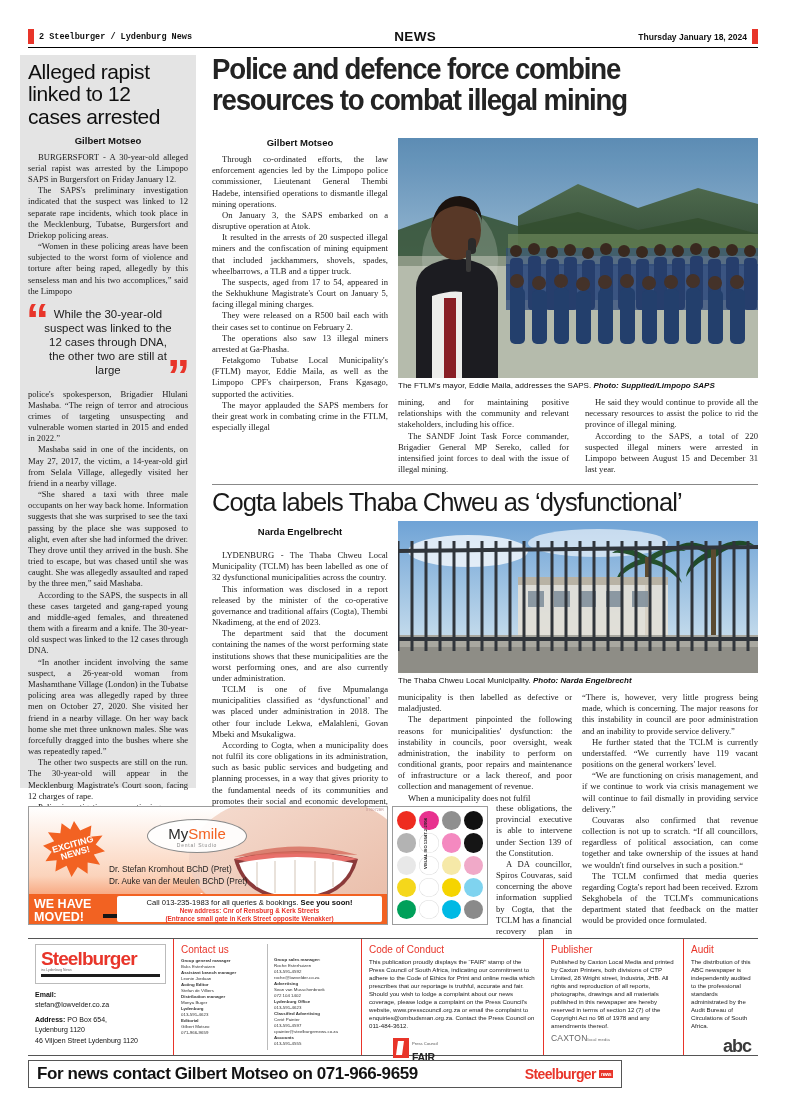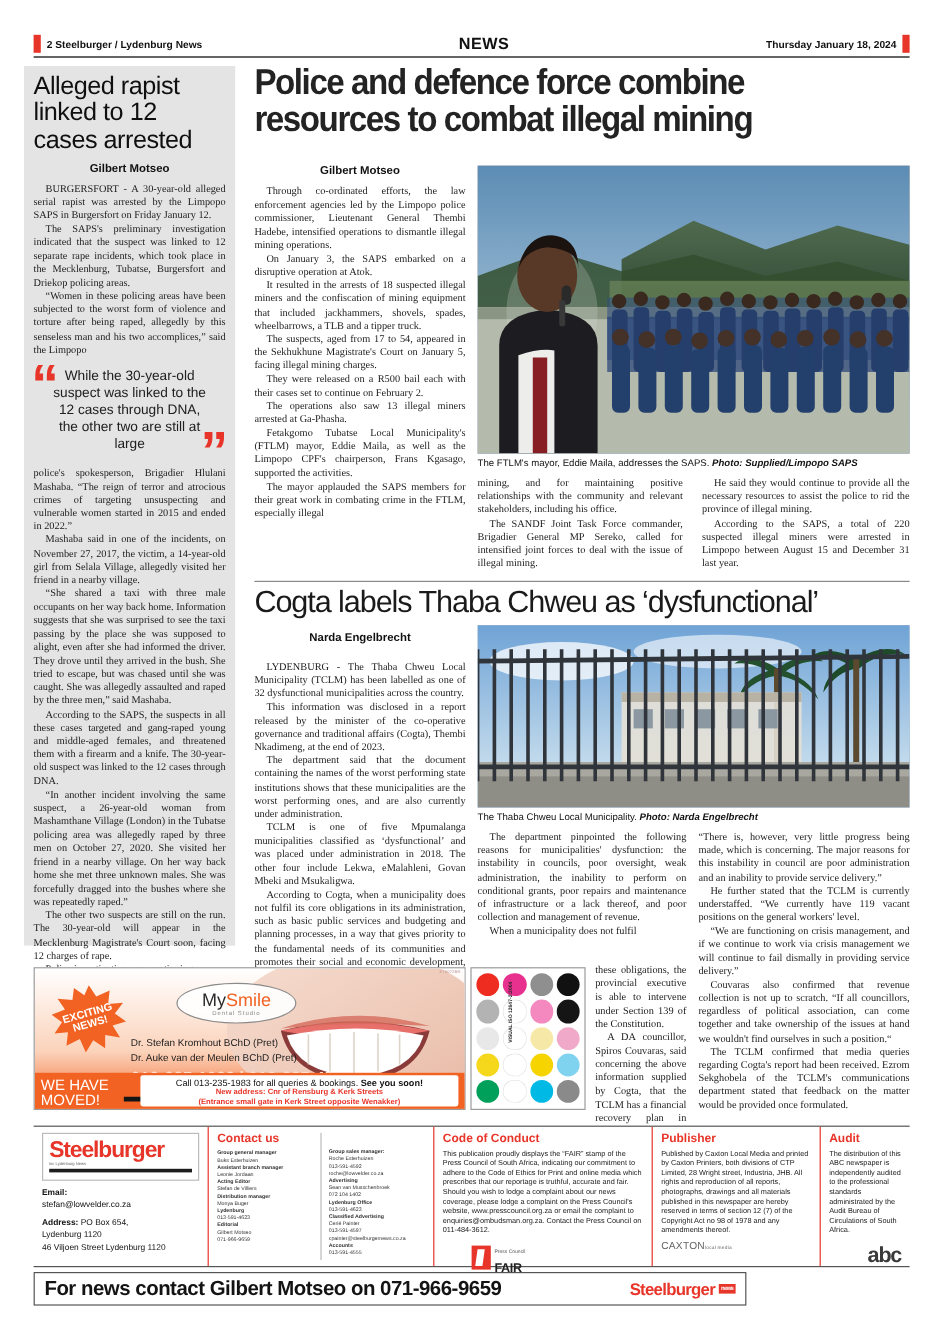--- a/index.html
+++ b/index.html
@@ -11,21 +11,21 @@
   }
   .page { position: relative; width: 786px; height: 1113px; background:#fff; }
 
   
   .masthead {
     position:absolute; left:28px; top:26px; width:730px; height:22px;
     display:flex; align-items:center;
     border-bottom: 1.5px solid #000;
   }
   .mh-tick { width:6px; height:15px; background:#e8352a; flex:0 0 auto; }
-  .mh-left { font-family:Liberation Sans, sans-serif; font-size:8.5px; font-weight:700;
+  .mh-left { font-family:Liberation Mono, monospace; font-size:8.5px; font-weight:700;
              color:#111; margin-left:5px; white-space:nowrap; }
   .mh-center { flex:1; text-align:center; font-family:"Liberation Sans", sans-serif;
                font-size:13.5px; font-weight:700; letter-spacing:0.4px; color:#111; }
   .mh-right { font-family:"Liberation Sans", sans-serif; font-size:8.5px; font-weight:700;
               color:#111; margin-right:5px; white-space:nowrap; }
 
   
   .side-article {
     position:absolute; left:20px; top:55px; width:176px; height:733px;
     background:#e4e4e4; padding:6px 8px 4px 8px;
@@ -144,21 +144,21 @@
   .ad-phones {
     position:absolute; left:80px; top:84px; width:230px;
     font-family:"Liberation Sans", sans-serif; font-weight:700; font-size:14.5px;
     color:#ffffff; letter-spacing:-0.3px;
   }
   .ad-bottom {
     position:absolute; left:0; bottom:0; width:360px; height:30px; background:#f26222;
   }
   .ad-moved {
     position:absolute; left:5px; bottom:1px; width:68px;
-    font-family:"Liberation Sans", sans-serif; font-weight:400; font-size:12.5px;
+    font-family:"Liberation Sans", sans-serif; font-weight:700; font-size:12.5px;
     line-height:1.0; color:#ffffff;
   }
   .ad-arrow {
     position:absolute; left:74px; bottom:3px; width:34px; height:10px;
   }
   .ad-callbox {
     position:absolute; left:88px; bottom:2px; width:265px; height:26px;
     background:#fff; border-radius:2px; padding:2px 3px; text-align:center;
   }
   .ad-call { font-family:"Liberation Sans", sans-serif; font-size:7.6px; color:#111; }
@@ -180,21 +180,21 @@
 
   
   .footer {
     position:absolute; left:28px; top:938px; width:730px; height:118px;
     border-top:1.5px solid #555; border-bottom:1.5px solid #555;
     display:flex; background:#fff;
   }
   .f-col { padding:5px 7px; }
   .f-sep { border-left:1.5px solid #e8352a; }
   .f-title {
-    font-family:"Liberation Sans", sans-serif; font-size:10px; font-weight:700;
+    font-family:"Liberation Sans", sans-serif; font-size:10px; font-weight:400;
     color:#e8352a; margin-bottom:3px;
   }
   .f-txt { font-family:"Liberation Sans", sans-serif; font-size:6.1px; line-height:1.32; color:#222; }
   .f-micro { font-family:"Liberation Sans", sans-serif; font-size:4.4px; line-height:1.36; color:#333; }
   .f-micro b { font-weight:700; }
   .f-brand {
     border:1px solid #bbb; padding:4px 5px 6px 5px; margin-bottom:6px;
   }
   .f-brand .bw {
     font-family:"Liberation Sans", sans-serif; font-weight:700; font-size:19px;
@@ -256,41 +256,41 @@
       <p>The SAPS's preliminary investigation indicated that the suspect was linked to 12 separate rape incidents, which took place in the Mecklenburg, Tubatse, Burgersfort and Driekop policing areas.</p>
       <p>“Women in these policing areas have been subjected to the worst form of violence and torture after being raped, allegedly by this senseless man and his two accomplices,” said the Limpopo</p>
     </div>
     <div class="pullquote">
       <span class="pq-mark pq-open">“</span>
       <div class="pq-text">While the 30-year-old suspect was linked to the 12 cases through DNA, the other two are still at large</div>
       <span class="pq-mark pq-close">”</span>
     </div>
     <div class="body-txt">
       <p class="noind">police's spokesperson, Brigadier Hlulani Mashaba. “The reign of terror and atrocious crimes of targeting unsuspecting and vulnerable women started in 2015 and ended in 2022.”</p>
-      <p>Mashaba said in one of the incidents, on November 27, 2017, the victim, a 14-year-old girl from Selala Village, allegedly visited her friend in a nearby village.</p>
+      <p>Mashaba said in one of the incidents, on May 27, 2017, the victim, a 14-year-old girl from Selala Village, allegedly visited her friend in a nearby village.</p>
       <p>“She shared a taxi with three male occupants on her way back home. Information suggests that she was surprised to see the taxi passing by the place she was supposed to alight, even after she had informed the driver. They drove until they arrived in the bush. She tried to escape, but was chased until she was caught. She was allegedly assaulted and raped by the three men,” said Mashaba.</p>
       <p>According to the SAPS, the suspects in all these cases targeted and gang-raped young and middle-aged females, and threatened them with a firearm and a knife. The 30-year-old suspect was linked to the 12 cases through DNA.</p>
       <p>“In another incident involving the same suspect, a 26-year-old woman from Mashamthane Village (London) in the Tubatse policing area was allegedly raped by three men on October 27, 2020. She visited her friend in a nearby village. On her way back home she met three unknown males. She was forcefully dragged into the bushes where she was repeatedly raped.”</p>
       <p>The other two suspects are still on the run. The 30-year-old will appear in the Mecklenburg Magistrate's Court soon, facing 12 charges of rape.</p>
       <p>Police investigations are continuing.</p>
     </div>
     <div class="side-rule"></div>
   </div>
 
   <div class="lead-head">
     <div>Police and defence force combine</div>
     <div>resources to combat illegal mining</div>
   </div>
 
   <div class="s1c1">
     <div class="byline-c">Gilbert Motseo</div>
     <div class="body-txt">
       <p>Through co-ordinated efforts, the law enforcement agencies led by the Limpopo police commissioner, Lieutenant General Thembi Hadebe, intensified operations to dismantle illegal mining operations.</p>
       <p>On January 3, the SAPS embarked on a disruptive operation at Atok.</p>
-      <p>It resulted in the arrests of 18 suspected illegal miners and the confiscation of mining equipment that included jackhammers, shovels, spades, wheelbarrows, a TLB and a tipper truck.</p>
+      <p>It resulted in the arrests of 20 suspected illegal miners and the confiscation of mining equipment that included jackhammers, shovels, spades, wheelbarrows, a TLB and a tipper truck.</p>
       <p>The suspects, aged from 17 to 54, appeared in the Sekhukhune Magistrate's Court on January 5, facing illegal mining charges.</p>
       <p>They were released on a R500 bail each with their cases set to continue on February 2.</p>
       <p>The operations also saw 13 illegal miners arrested at Ga-Phasha.</p>
       <p>Fetakgomo Tubatse Local Municipality's (FTLM) mayor, Eddie Maila, as well as the Limpopo CPF's chairperson, Frans Kgasago, supported the activities.</p>
       <p>The mayor applauded the SAPS members for their great work in combating crime in the FTLM, especially illegal</p>
     </div>
   </div>
 
   <div class="s1photo">
     <svg width="360" height="240" viewBox="0 0 360 240" preserveAspectRatio="none">
@@ -499,20 +499,21 @@
     </svg>
   </div>
 
   <div class="s2cap">
     <span>The Thaba Chweu Local Municipality.</span>
     <span class="credit">Photo: Narda Engelbrecht</span>
   </div>
 
   <div class="s2c2">
     <div class="body-txt">
+      <p class="noind">municipality is then labelled as defective or maladjusted.</p>
       <p>The department pinpointed the following reasons for municipalities' dysfunction: the instability in councils, poor oversight, weak administration, the inability to perform on conditional grants, poor repairs and maintenance of infrastructure or a lack thereof, and poor collection and management of revenue.</p>
       <p>When a municipality does not fulfil</p>
     </div>
   </div>
   <div class="s2c2b">
     <div class="body-txt">
       <p class="noind">these obligations, the provincial executive is able to intervene under Section 139 of the Constitution.</p>
       <p>A DA councillor, Spiros Couvaras, said concerning the above information supplied by Cogta, that the TCLM has a financial recovery plan in place.</p>
     </div>
   </div>

